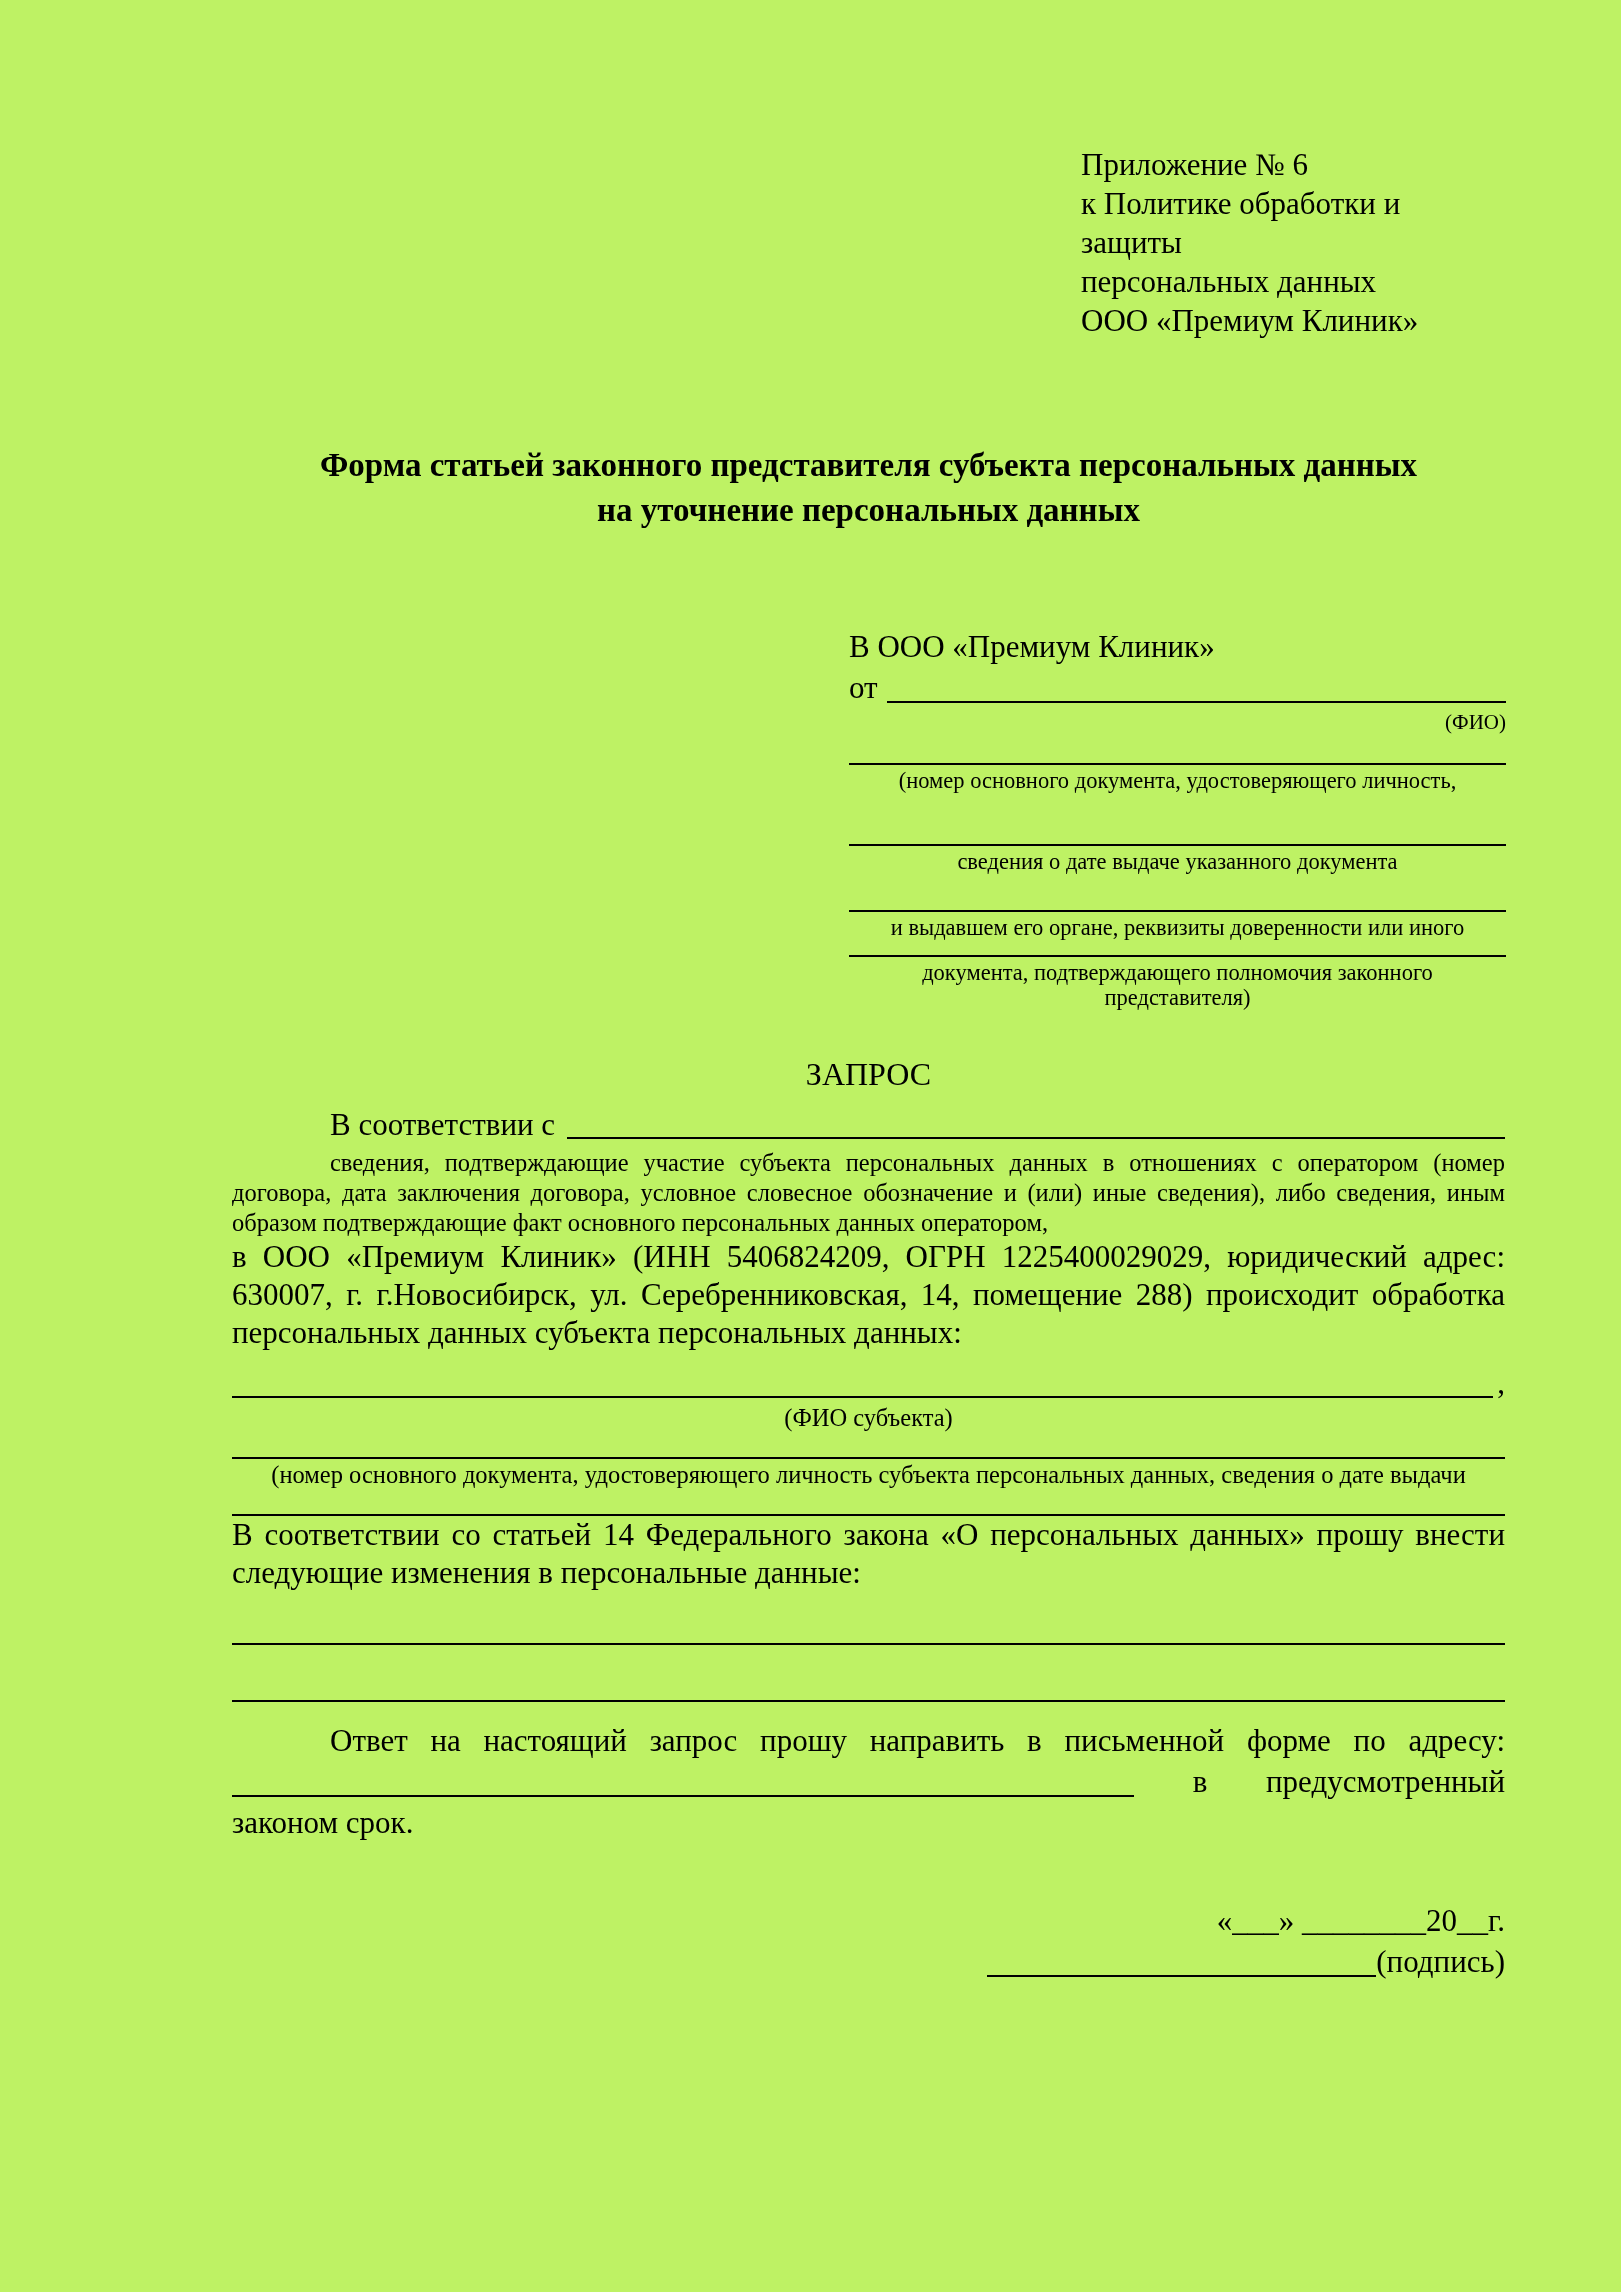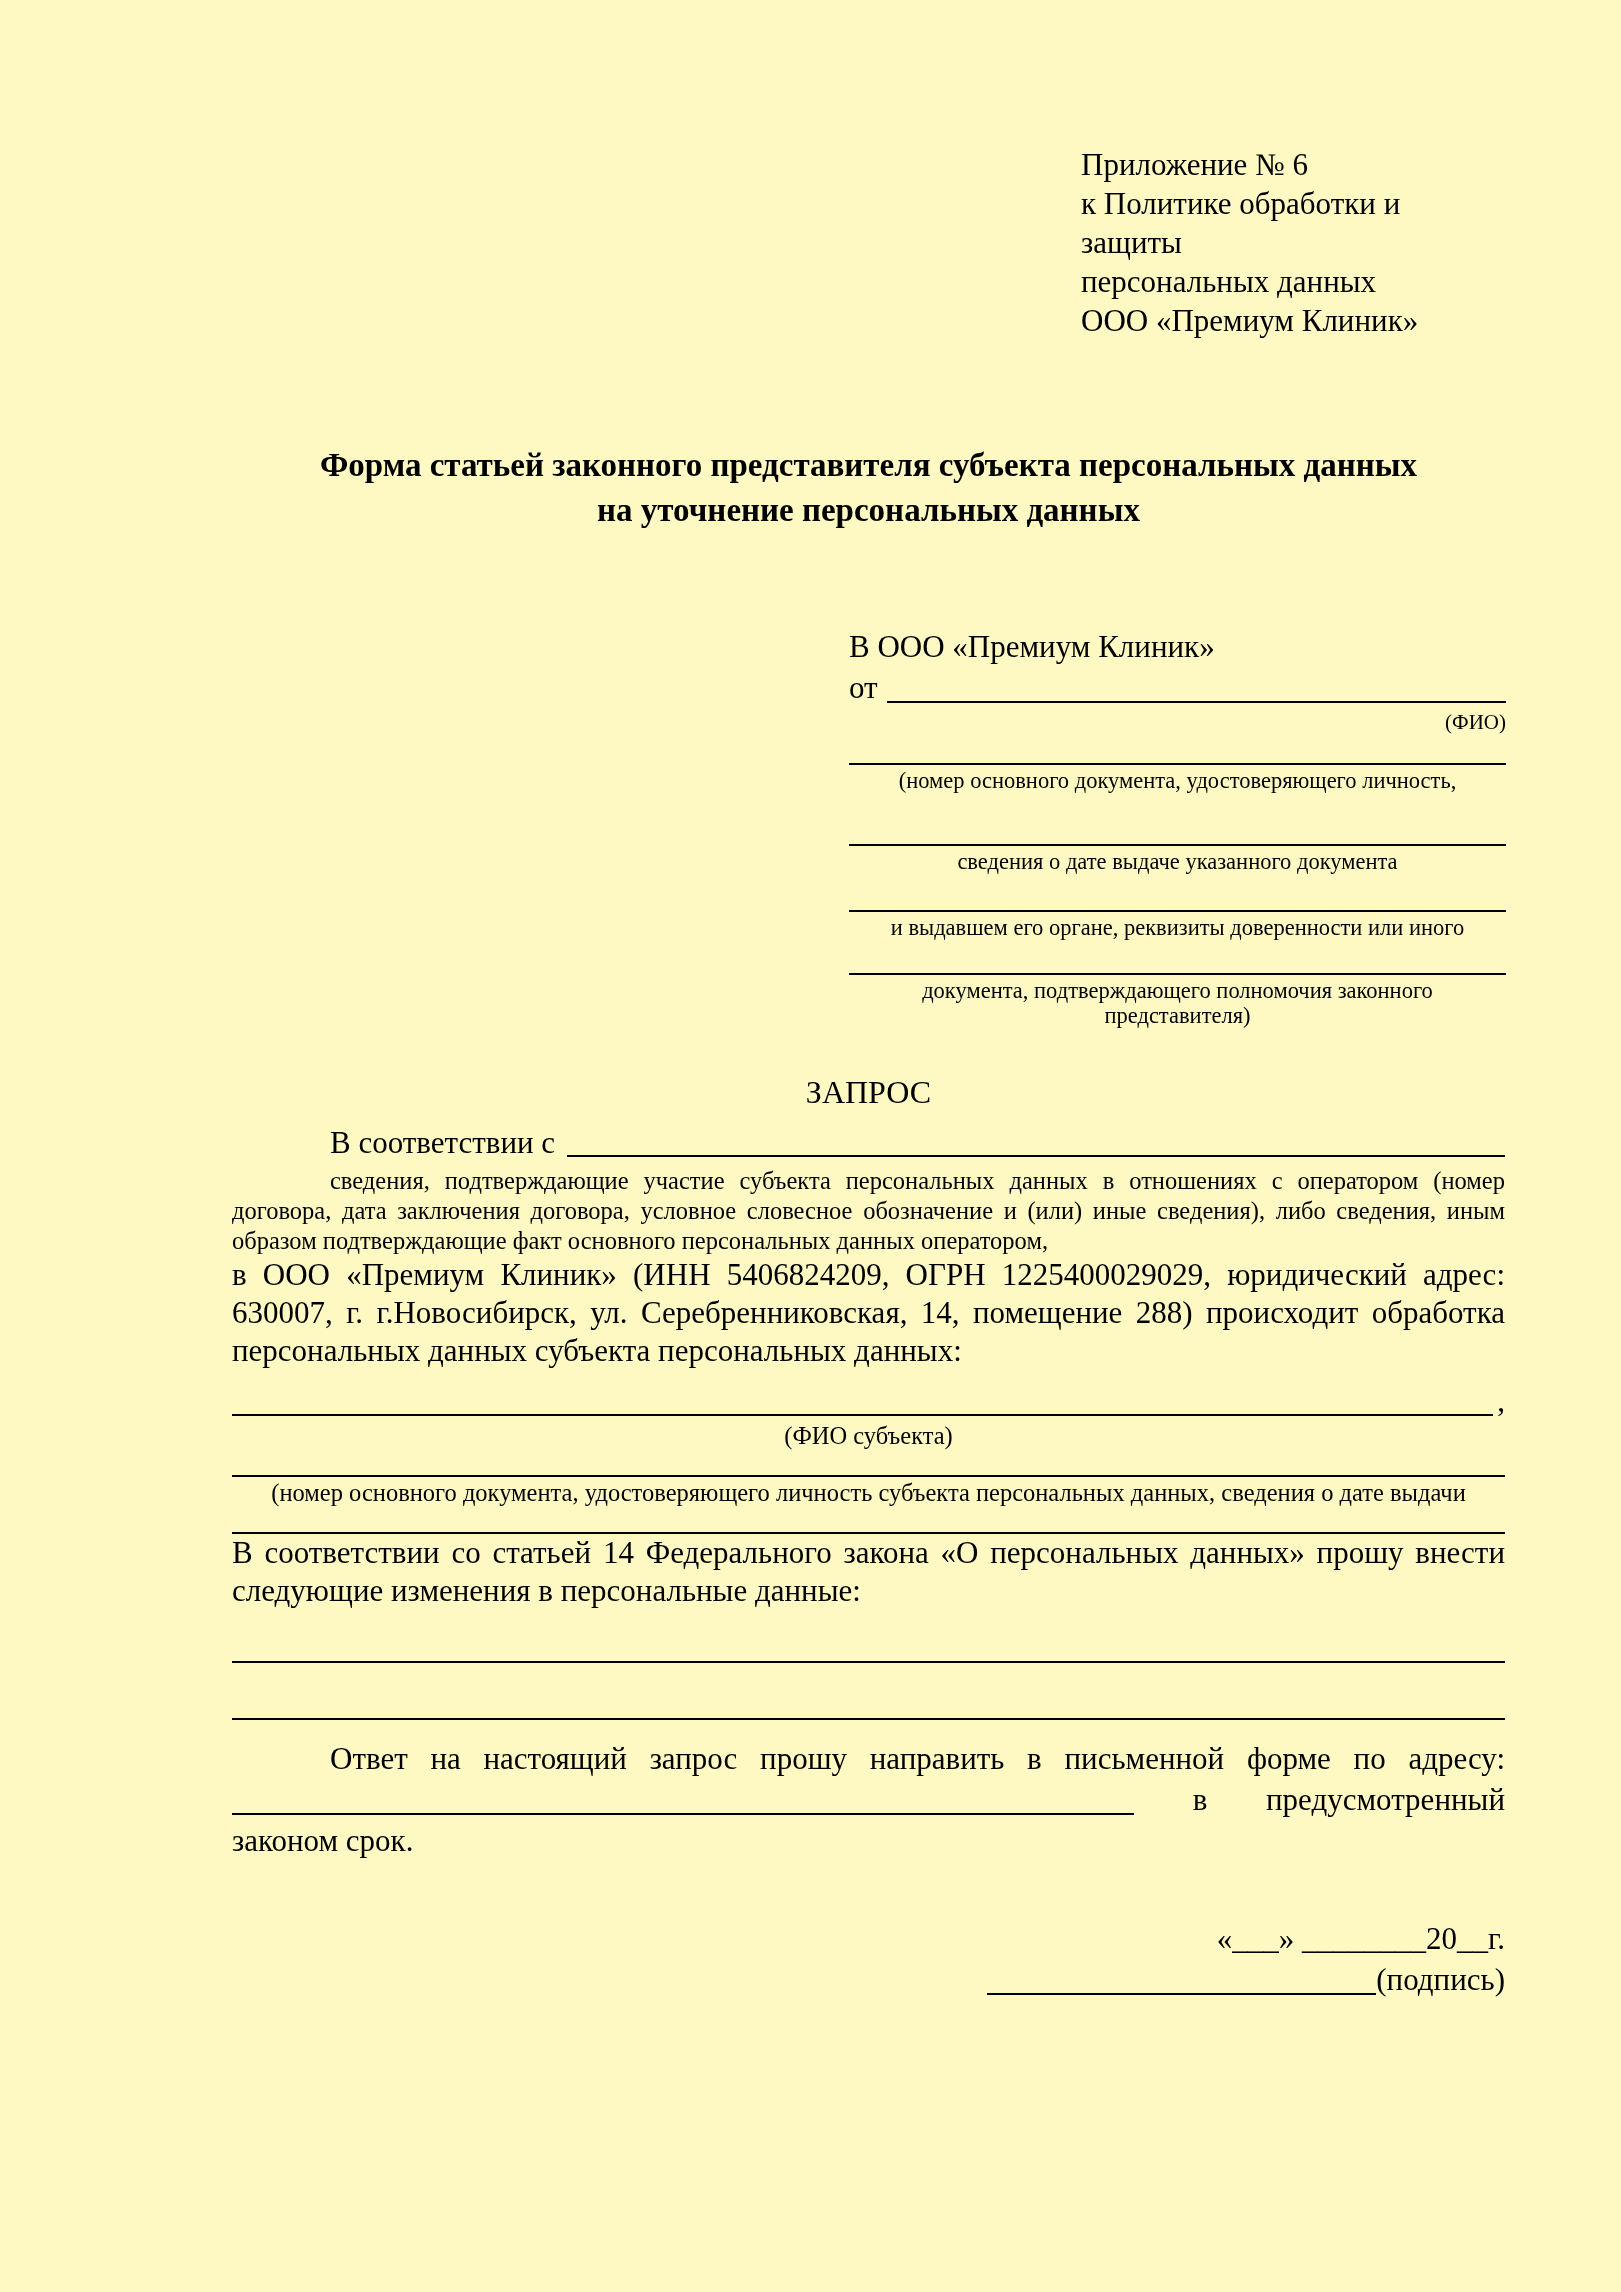--- a/index.html
+++ b/index.html
@@ -5,21 +5,21 @@
   html, body {
     margin: 0;
     padding: 0;
     background: #e8e8e8;
   }
   .page {
     position: relative;
     width: 1621px;
     height: 2293px;
     margin: 0 auto;
-    background: #fef9c3;
+    background: #bef264;
     box-sizing: border-box;
     padding: 145px 116px 0 232px;
     font-family: "Liberation Serif", "DejaVu Serif", serif;
     color: #000000;
     overflow: hidden;
   }
   
   .appendix {
     margin-left: 849px;
     font-size: 31px;
@@ -63,21 +63,21 @@
     border-top: 2.9px solid #000;
     text-align: center;
     font-size: 22.5px;
     line-height: 25.5px;
     padding-top: 2.9px;
     font-family: Liberation Serif, serif;
   }
   .addressee .uline-cap.r1 { margin-top: 27.4px; }
   .addressee .uline-cap.r2 { margin-top: 51px; }
   .addressee .uline-cap.r3 { margin-top: 35px; }
-  .addressee .uline-cap.r4 { margin-top: 33px; }
+  .addressee .uline-cap.r4 { margin-top: 15px; }
   
   .request-heading {
     margin-top: 43px;
     text-align: center;
     font-size: 32px;
     line-height: 41px;
   }
   .intro-row {
     display: flex;
     align-items: flex-end;

